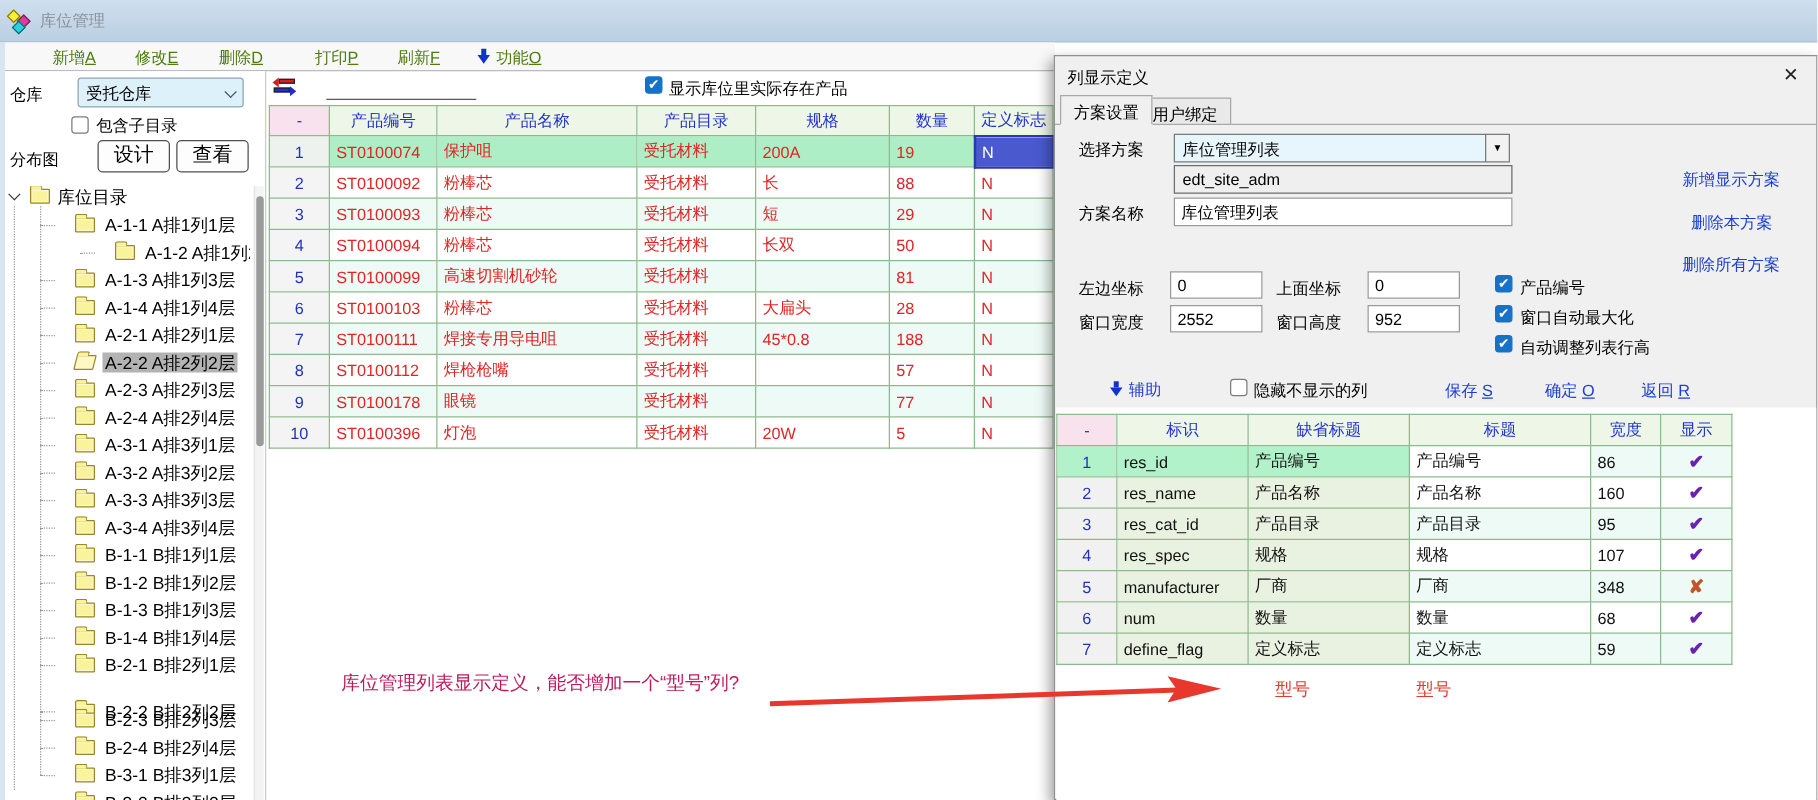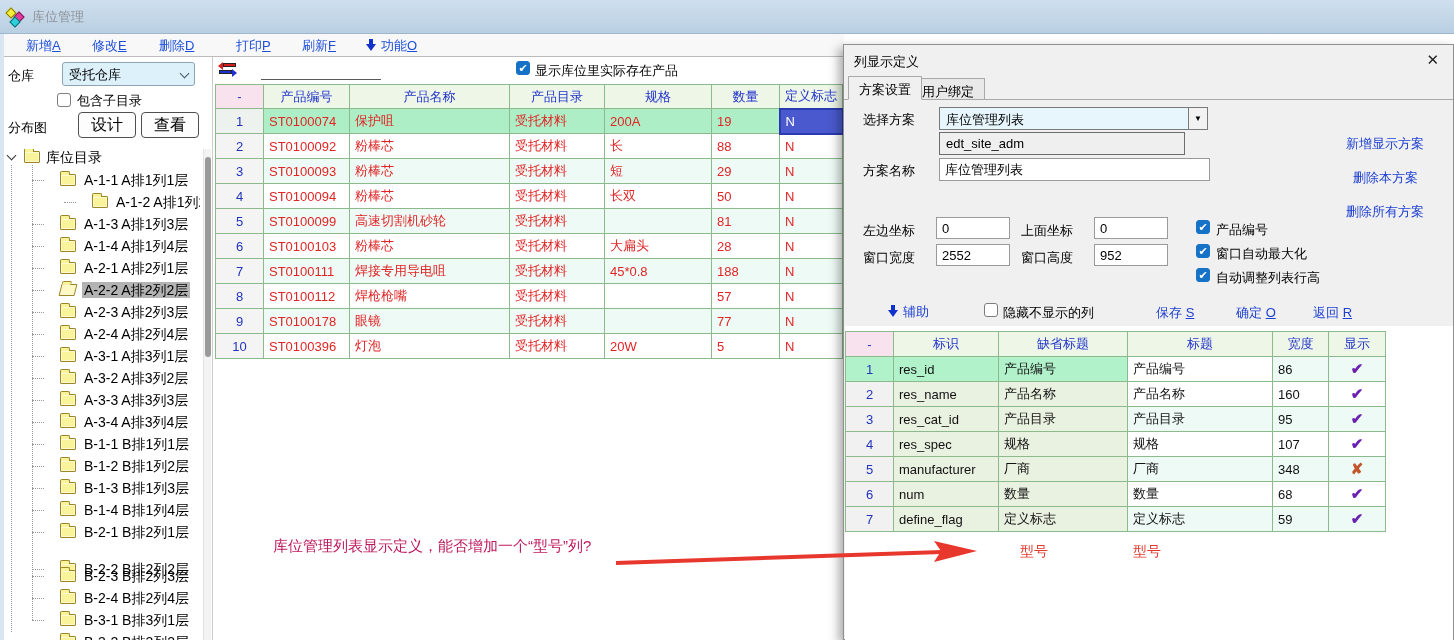--- a/index.html
+++ b/index.html
@@ -11,21 +11,21 @@
     background:linear-gradient(#cfdfee,#b9cfe2); border-bottom:1px solid #9fb6ca;
     display:flex; align-items:center; padding-left:6px; color:#8d9298; font-size:13px; }
   .app-icon { position:relative; width:20px; height:20px; margin-right:6px; }
   .app-icon i { position:absolute; width:8px; height:8px; transform:rotate(45deg); border:1px solid #555; }
   .app-icon .d1 { left:1px; top:2px; background:#f6ef3a; border-color:#8a7a00; }
   .app-icon .d2 { left:9px; top:6px; background:#e23a9d; border-color:#7d1c55; }
   .app-icon .d3 { left:5px; top:11px; background:#2ed0dc; border-color:#0b6b74; }
   .win-edge { position:absolute; left:0; top:34px; width:4px; height:606px; background:#d9e6f2; }
 
   .toolbar { position:absolute; left:4px; top:34px; width:840px; height:23px; background:#f8f8f8; border-bottom:1px solid #bcbcbc; }
-  .tb-link { position:absolute; top:3px; color:#1d4ed8; cursor:pointer; white-space:nowrap; }
+  .tb-link { position:absolute; top:3px; color:#4d7c0f; cursor:pointer; white-space:nowrap;margin-left:16px; }
   .tb-link u { text-decoration:underline; }
   .dn-icon { display:inline-block; position:relative; width:11px; height:12px; margin-right:4px; vertical-align:-1px; }
   .dn-icon::before { content:""; position:absolute; left:3px; top:0; width:4px; height:5px; background:#1133cc; }
   .dn-icon::after  { content:""; position:absolute; left:0; top:5px; border-left:5px solid transparent; border-right:5px solid transparent; border-top:7px solid #1133cc; }
 
   
   .left-panel { position:absolute; left:4px; top:57px; width:208px; height:583px; background:#fff; }
   .lbl { position:absolute; color:#000; }
   .combo { position:absolute; left:58px; top:5px; width:133px; height:24px; background:#ddf1fb; border:1px solid #8fa4b2; border-radius:3px; padding:3px 18px 0 6px; }
   .combo-chev { position:absolute; right:6px; top:7px; width:7px; height:7px; border-right:1px solid #41586b; border-bottom:1px solid #41586b; transform:rotate(45deg); }
@@ -76,21 +76,21 @@
   .dialog { position:absolute; left:843px; top:44px; width:611px; height:596px; background:#f0f0f0; border:1px solid #8f8f8f; box-shadow:-4px 4px 10px rgba(0,0,0,.35); z-index:30; }
   .dlg-title { position:absolute; left:10px; top:8px; color:#000; }
   .dlg-close { position:absolute; right:14px; top:6px; font-size:15px; color:#222; cursor:pointer; }
   .tabstrip { position:absolute; left:0; top:30px; width:100%; height:25px; border-bottom:1px solid #a9a9a9; }
   .tab { position:absolute; top:1px; height:24px; padding:4px 10px 0; border:1px solid #a9a9a9; }
   .tab.active { left:4px; background:#f0f0f0; border-bottom:1px solid #f0f0f0; z-index:2; }
   .tab.inactive { left:67px; top:3px; height:22px; background:#e9e9e9; }
   .dlg-white { position:absolute; left:1px; top:281px; width:608px; height:314px; background:#fff; }
   .dlg-combo { position:absolute; left:95px; top:62px; width:250px; height:23px; background:#e7f6fd; border:1px solid #7a7a7a; padding:3px 6px 0; }
   .dlg-combo-btn { position:absolute; left:344px; top:62px; width:20px; height:23px; background:#f2f2f2; border:1px solid #7a7a7a; text-align:center; font-size:8px; line-height:21px; }
-  .dlg-edt { position:absolute; left:95px; top:87px; width:246px; height:23px; background:#efefef; border:1px solid #6d6d6d; padding:3px 6px 0; }
+  .dlg-edt { position:absolute; left:95px; top:87px; width:271px; height:23px; background:#efefef; border:1px solid #6d6d6d; padding:3px 6px 0; }
   .dlg-input { position:absolute; background:#fff; border:1px solid #9a9a9a; font:13px "Liberation Sans",sans-serif; padding:0 5px; outline:none; }
   .dlg-link { position:absolute; color:#1d3fd2; cursor:pointer; white-space:nowrap; }
   .dlg-link u { text-decoration:underline; }
   .dlg-grid { position:absolute; left:1px; top:286px; }
   .dlg-grid th { height:25px; background:#eef6e8; color:#2233cc; font-weight:normal; text-align:center; }
   .dlg-grid td { height:25px; color:#111; background:#fff; }
   .dlg-grid td.rn { background:#f1f1f1; color:#2233bb; text-align:center; }
   .dlg-grid td.cid, .dlg-grid td.cdef { background:#e9f1e0; }
   .dlg-grid tbody tr:nth-child(odd) td.ctit, .dlg-grid tbody tr:nth-child(odd) td.cw, .dlg-grid tbody tr:nth-child(odd) td.cs { background:#eefaf6; }
   .dlg-grid tbody tr.sel td { background:#b2f2cb; }

